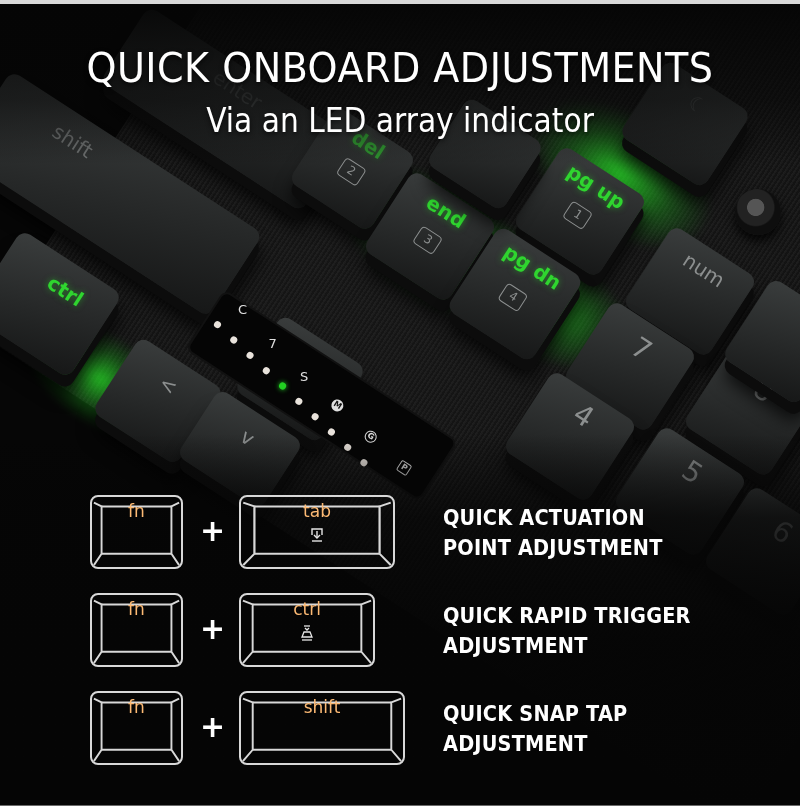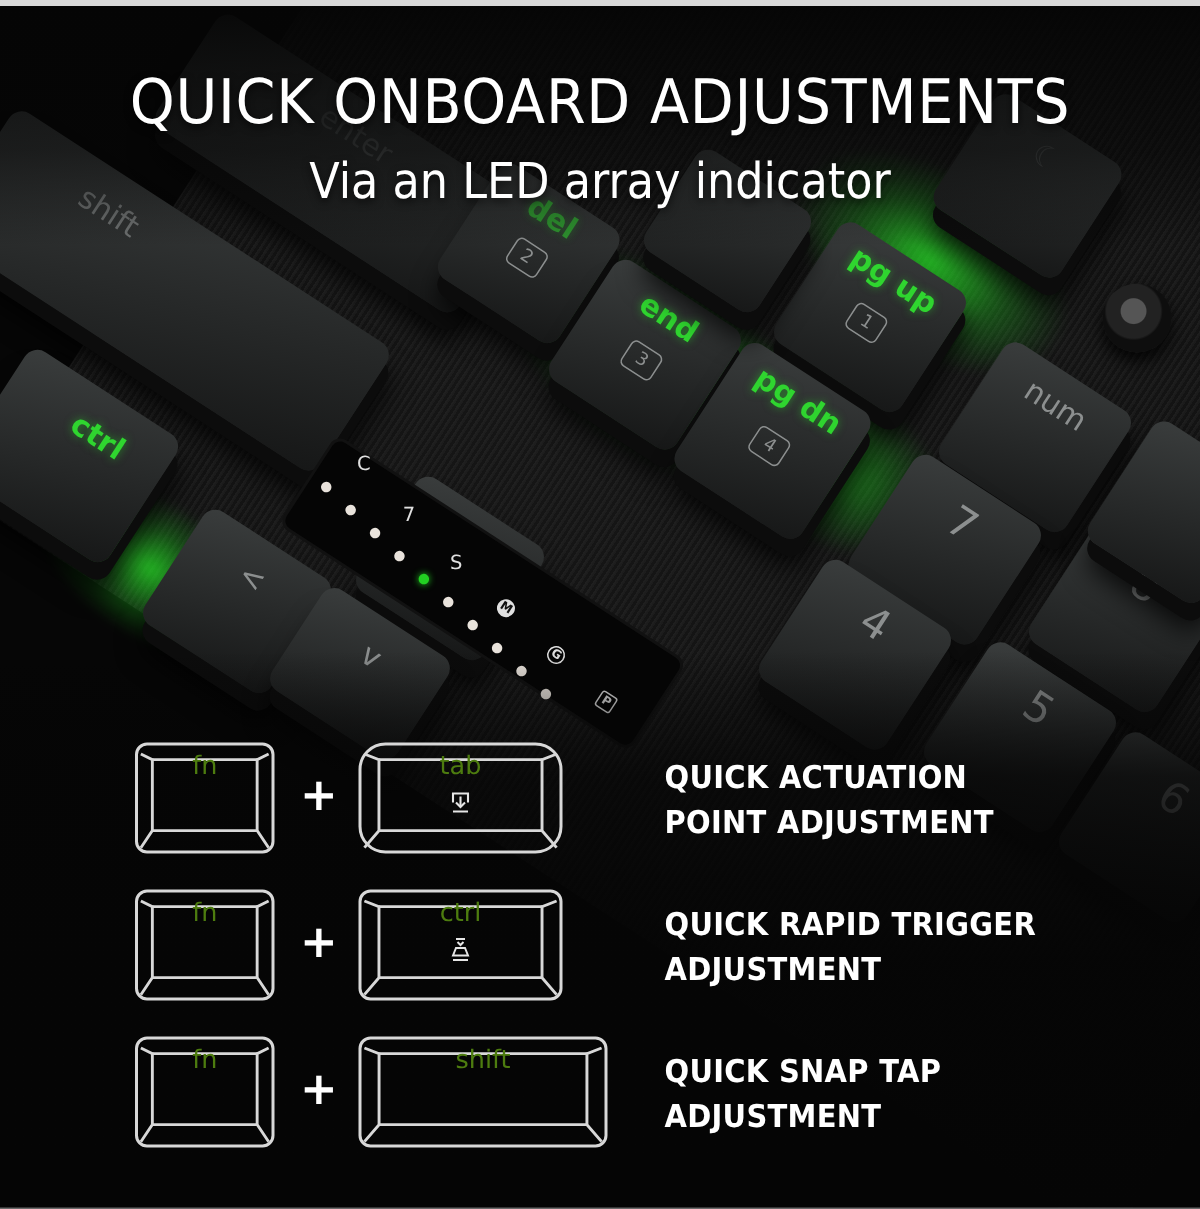--- a/index.html
+++ b/index.html
@@ -58,21 +58,21 @@
   .subtitle { position:absolute; left:0; top:101px; width:800px; text-align:center;
               font-family:"DejaVu Sans", sans-serif; font-size:33px; font-weight:normal; color:#fff;
               transform:scaleX(0.9); }
   .title, .subtitle { text-shadow:0 2px 6px rgba(0,0,0,.7); }
 
   
   .combo { position:absolute; left:0; width:800px; height:80px; }
   .kout { position:absolute; top:0; height:74px; border:2.5px solid #d8d8d8; border-radius:8px; box-sizing:border-box; }
   .kout svg.bev { position:absolute; left:0; top:0; width:100%; height:100%; overflow:visible; }
   .kout .klabel { position:absolute; left:0; right:0; top:4px; text-align:center; font-size:17px;
-                  font-family:"DejaVu Sans", sans-serif; color:#4d7c0f; }
+                  font-family:"DejaVu Sans", sans-serif; color:#fdba74; }
   .kout .kicon { position:absolute; left:0; right:0; top:30px; text-align:center; }
   .plus { position:absolute; top:18px; font-size:30px; font-weight:bold; color:#fff; width:24px; text-align:center;
           font-family:"DejaVu Sans", sans-serif; }
   .feature { position:absolute; left:443px; top:8px; font-family:"DejaVu Sans", sans-serif; font-weight:bold;
              font-size:21px; line-height:30px; color:#fff; letter-spacing:0.2px; transform:scaleX(0.92); transform-origin:0 0; }
 </style>
 </head>
 <body>
 
 <div class="top-strip"></div>
@@ -177,21 +177,21 @@
   <div class="kout" style="left:90px;width:93px;">
     <svg class="bev" viewBox="0 0 93 74" preserveAspectRatio="none">
       <polyline points="2,6 10,10 10,60 2,72" fill="none" stroke="#d8d8d8" stroke-width="2"></polyline>
       <polyline points="91,6 83,10 83,60 91,72" fill="none" stroke="#d8d8d8" stroke-width="2"></polyline>
       <line x1="10" y1="60" x2="83" y2="60" stroke="#d8d8d8" stroke-width="2"></line>
       <line x1="10" y1="10" x2="83" y2="10" stroke="#d8d8d8" stroke-width="2"></line>
     </svg>
     <div class="klabel">fn</div>
   </div>
   <div class="plus" style="left:200px;">+</div>
-  <div class="kout" style="left:239px;width:136px;border-radius:18px;">
+  <div class="kout" style="left:239px;width:156px;">
     <svg class="bev" viewBox="0 0 136 74" preserveAspectRatio="none">
       <polyline points="2,6 12,10 12,60 2,72" fill="none" stroke="#d8d8d8" stroke-width="2"></polyline>
       <polyline points="134,6 124,10 124,60 134,72" fill="none" stroke="#d8d8d8" stroke-width="2"></polyline>
       <line x1="12" y1="60" x2="124" y2="60" stroke="#d8d8d8" stroke-width="2"></line>
       <line x1="12" y1="10" x2="124" y2="10" stroke="#d8d8d8" stroke-width="2"></line>
     </svg>
     <div class="klabel">tab</div>
     <div class="kicon">
       <svg width="14" height="16" viewBox="0 0 14 16">
         <path d="M2,8 L2,2 L12,2 L12,8" fill="none" stroke="#e6e6e6" stroke-width="1.4"></path>

